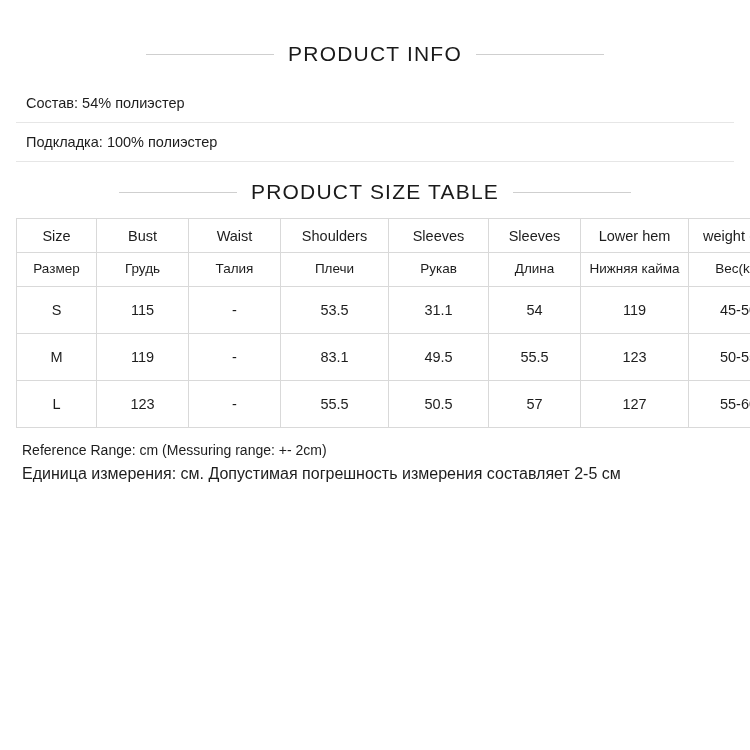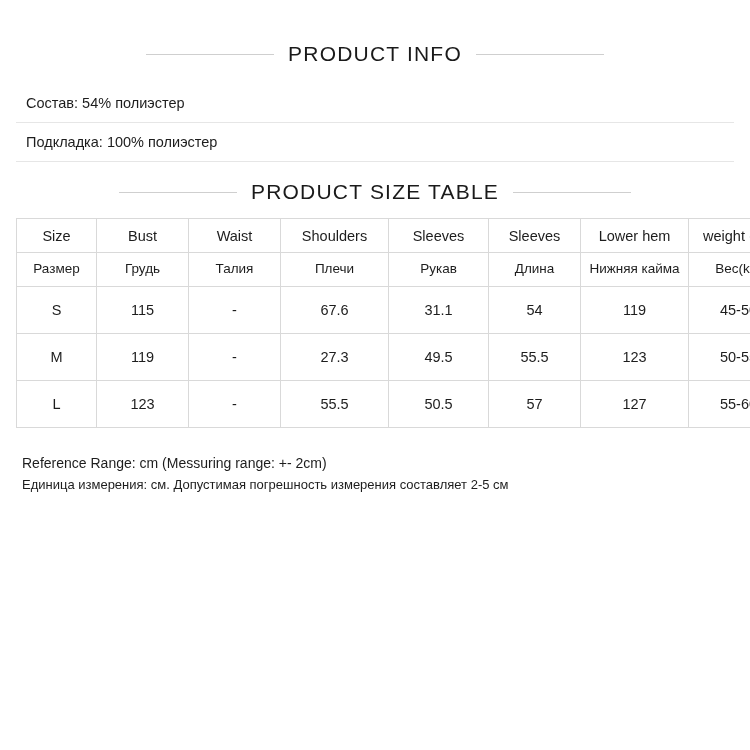--- a/index.html
+++ b/index.html
@@ -93,29 +93,29 @@
   col.c-bust { width: 92px; }
   col.c-waist { width: 92px; }
   col.c-shoulders { width: 108px; }
   col.c-sleeves { width: 100px; }
   col.c-length { width: 92px; }
   col.c-hem { width: 108px; }
   col.c-weight { width: 100px; }
 
   
   .notes {
-    margin-top: 25px;
+    margin-top: 12px;
     padding-left: 6px;
   }
   .notes .note {
     font-size: 14px;
     color: #1d1d1d;
     line-height: 1.55;
   }
-  .notes .note.ru { font-size: 13px; }
+  .notes .note.ru { font-size: 16px; }
 </style>
 </head>
 <body>
 
 <div class="page">
 
   <div class="section-head">
     <span class="rule"></span>
     <span class="title">PRODUCT INFO</span>
     <span class="rule"></span>
@@ -163,31 +163,31 @@
         <th>Длина</th>
         <th>Нижняя кайма</th>
         <th>Вес(kg)</th>
       </tr>
     </thead>
     <tbody>
       <tr>
         <td>S</td>
         <td>115</td>
         <td>-</td>
-        <td>67.6</td>
+        <td>53.5</td>
         <td>31.1</td>
         <td>54</td>
         <td>119</td>
         <td>45-50</td>
       </tr>
       <tr>
         <td>M</td>
         <td>119</td>
         <td>-</td>
-        <td>27.3</td>
+        <td>83.1</td>
         <td>49.5</td>
         <td>55.5</td>
         <td>123</td>
         <td>50-55</td>
       </tr>
       <tr>
         <td>L</td>
         <td>123</td>
         <td>-</td>
         <td>55.5</td>

